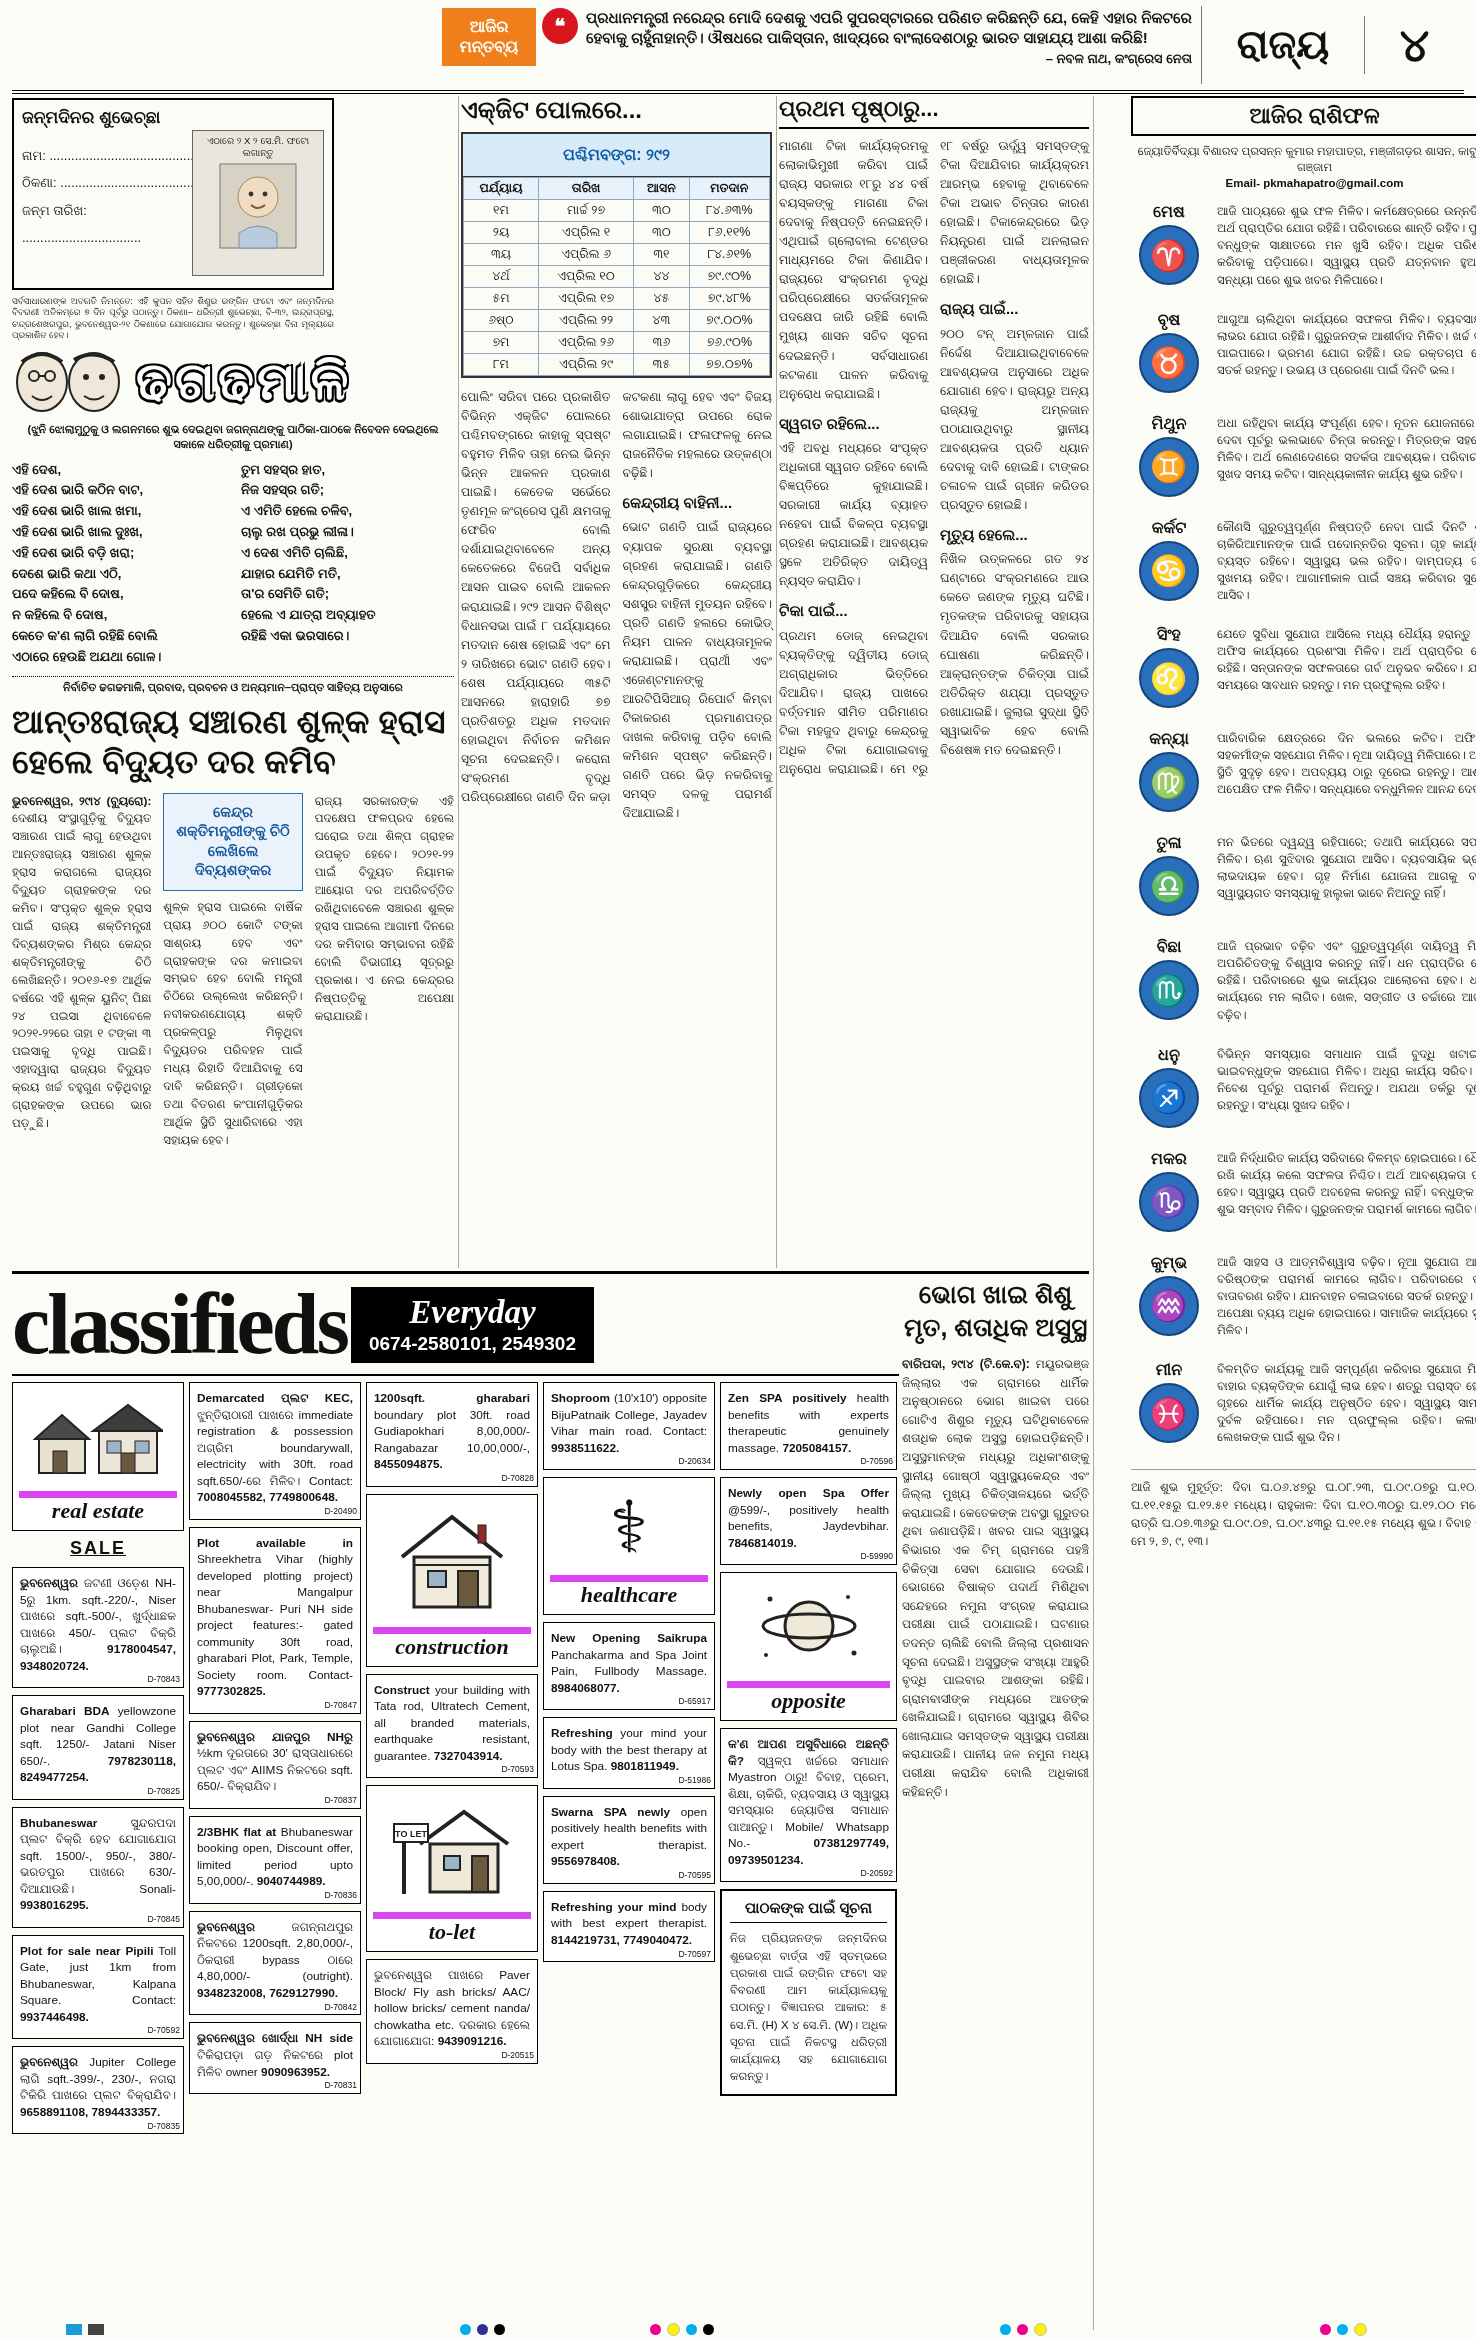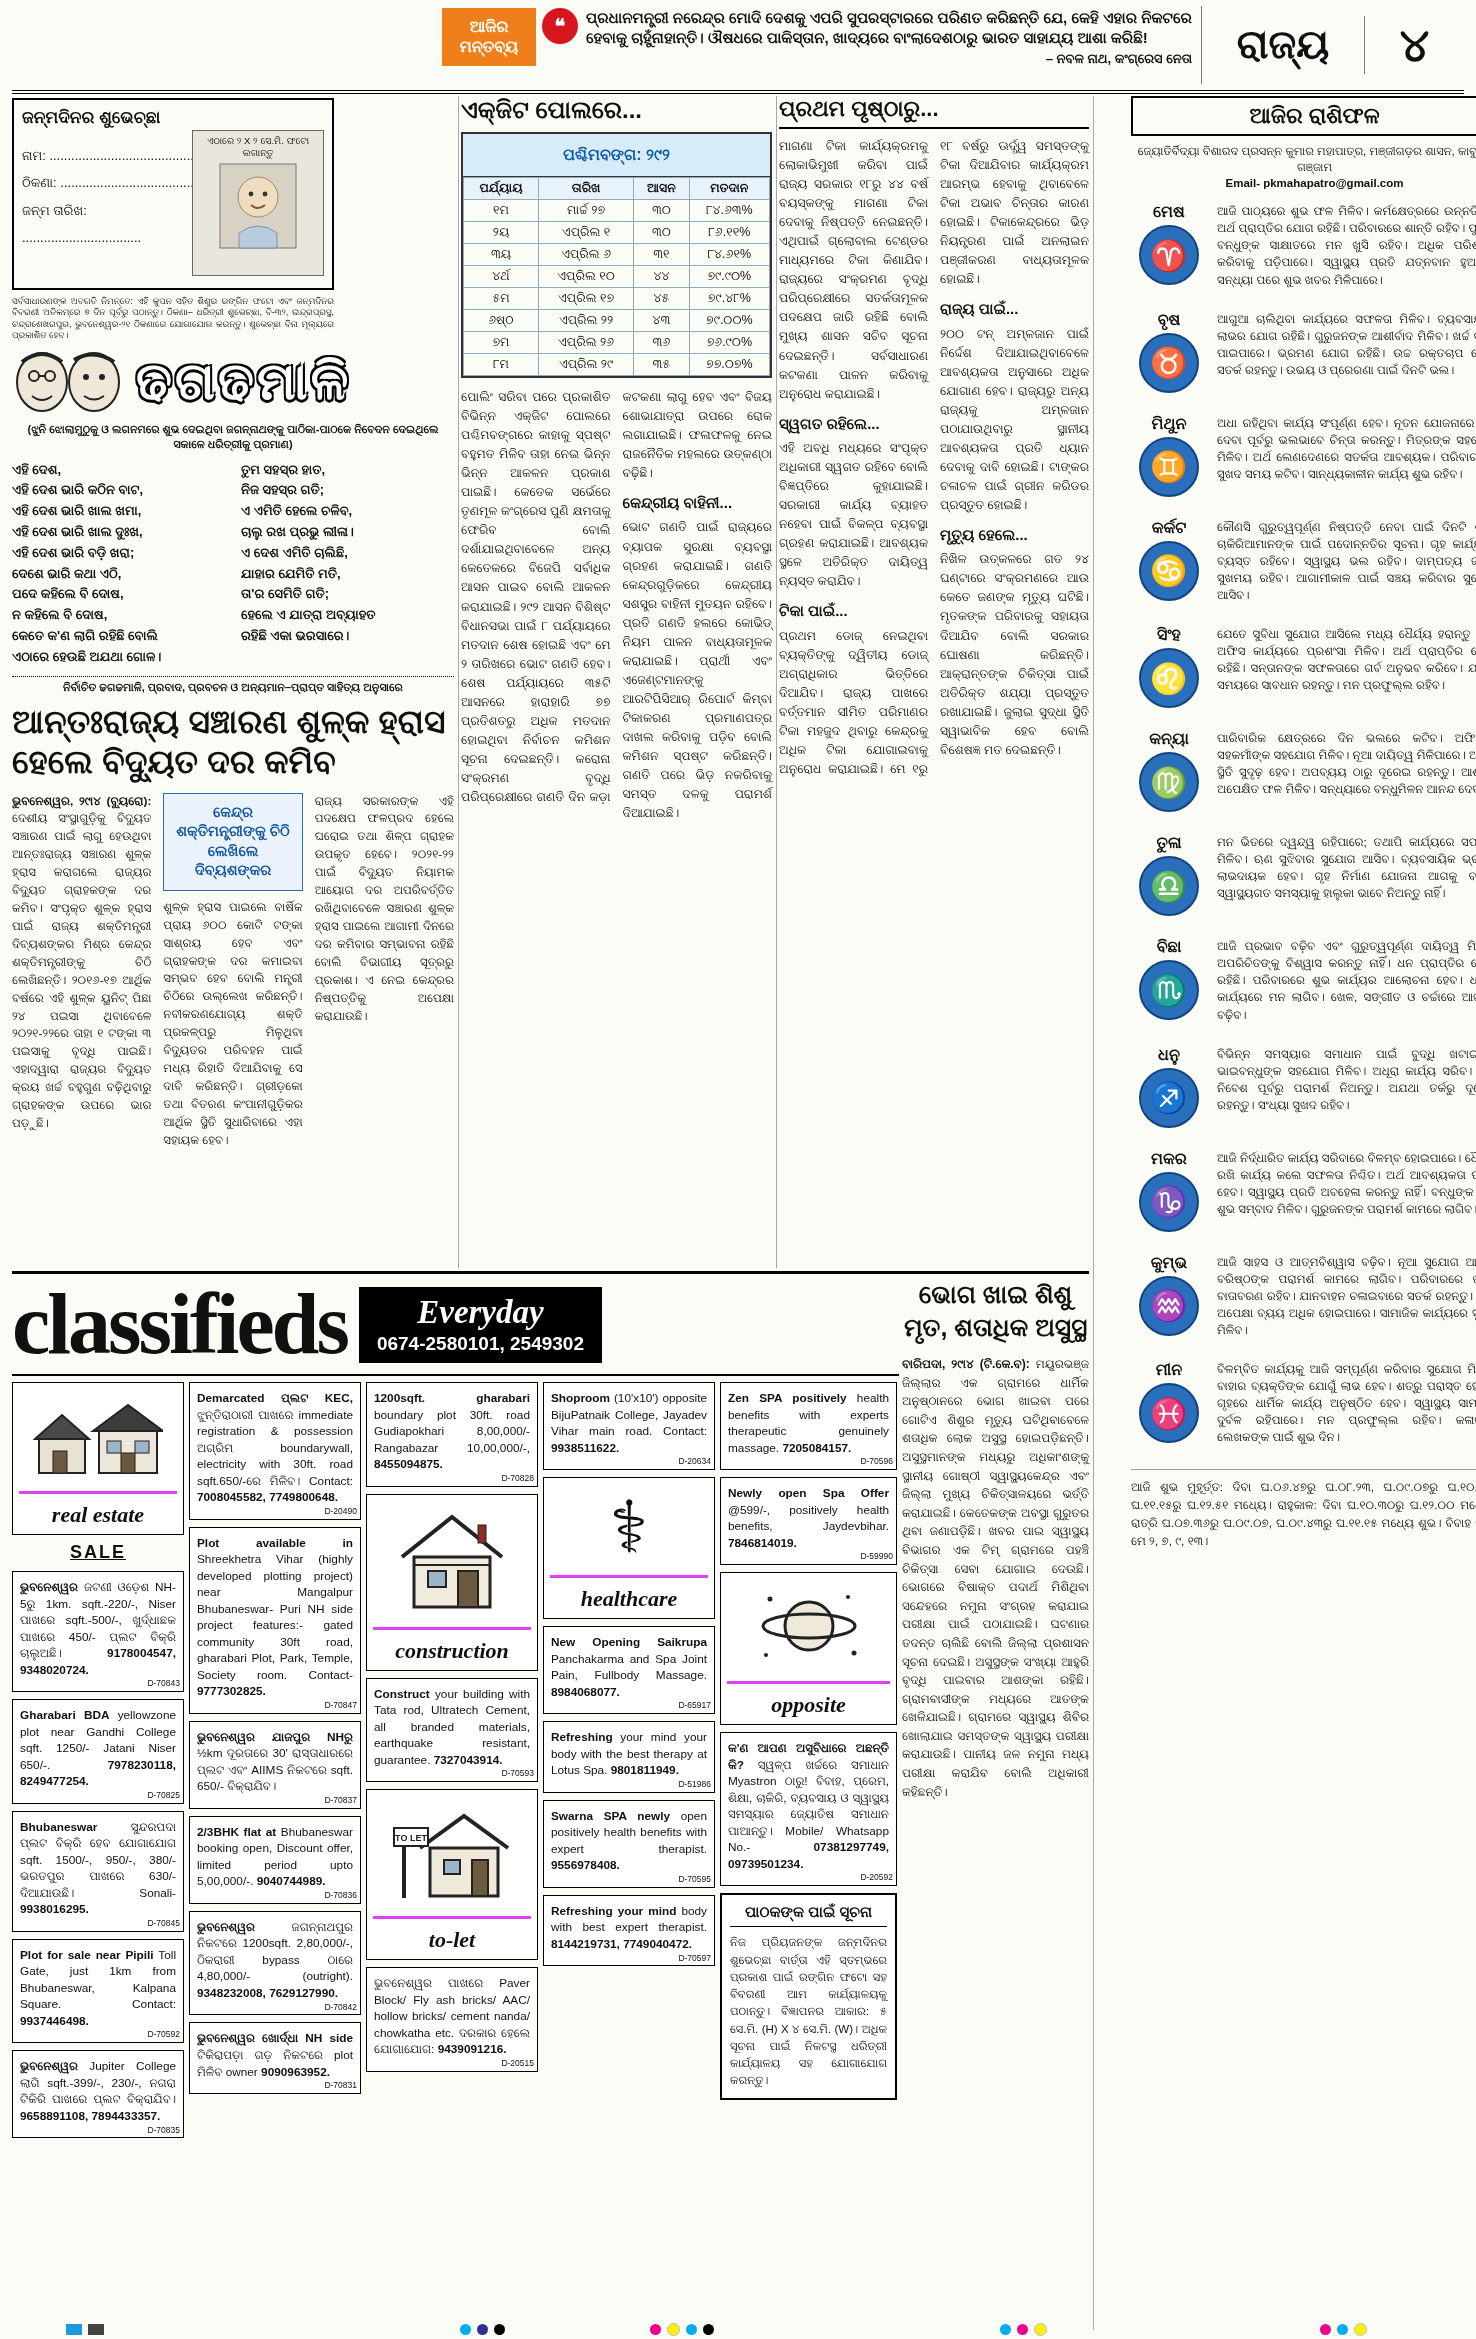--- a/index.html
+++ b/index.html
@@ -76,31 +76,31 @@
   .hs-name{font-weight:800;font-size:16px;margin-bottom:4px;}
   .hs-icon{width:56px;height:56px;border-radius:50%;background:#2a6fbb;color:#fff;display:flex;align-items:center;
            justify-content:center;font-size:30px;border:2px solid #12457e;margin:0 auto;}
   .hs-text{flex:1;font-size:11.8px;text-align:justify;line-height:1.45;}
   .hs-dot{position:absolute;right:4px;bottom:-5px;width:11px;height:11px;border-radius:50%;background:#1565c0;}
   .hs-times{margin-top:10px;font-size:11.8px;text-align:justify;line-height:1.55;border-top:1px solid #999;padding-top:8px;}
   
   .rule-h{position:absolute;background:#000;}
   .clsbanner{position:absolute;left:12px;top:1278px;width:887px;height:94px;display:flex;align-items:center;}
   .cls-word{font-family:"Liberation Serif",serif;font-weight:900;font-size:86px;letter-spacing:-3px;line-height:.9;}
-  .cls-right{margin-left:12px;background:#000;color:#fff;padding:8px 18px;text-align:center;}
+  .cls-right{margin-left:4px;background:#000;color:#fff;padding:8px 18px;text-align:center;}
   .cls-ev{font-family:"Liberation Serif",serif;font-style:italic;font-weight:800;font-size:33px;line-height:1.05;}
   .cls-ph{font-size:19px;font-weight:800;margin-top:3px;}
   .adcol{position:absolute;top:1382px;width:172px;}
   .ad{border:1px solid #000;padding:7px 7px 13px;margin-bottom:7px;font-size:11.8px;line-height:1.4;
       position:relative;text-align:justify;background:#fff;}
   .ad .lead,.ad .ph{font-weight:800;}
   .dnum{position:absolute;right:3px;bottom:1px;font-size:8.5px;font-weight:400;}
   .pbx{border:1px solid #000;margin-bottom:7px;padding:10px 6px 6px;text-align:center;background:#fff;}
   .pbx-label{font-family:"Liberation Serif",serif;font-style:italic;font-weight:700;font-size:22px;
-             border-top:3px solid #d946ef;margin-top:8px;padding-top:8px;}
+             border-top:7px solid #d946ef;margin-top:8px;padding-top:0;}
   .sale{text-align:center;font-weight:800;font-size:18px;text-decoration:underline;margin:2px 0 8px;letter-spacing:2px;}
   .glyph-big{font-size:72px;line-height:1.1;}
   .notice{border:2px solid #000;padding:8px;background:#fff;}
   .nt-title{font-weight:800;font-size:15px;text-align:center;border-bottom:1px solid #000;padding-bottom:5px;margin-bottom:7px;}
   .nt-body{font-size:11.5px;text-align:justify;line-height:1.5;}
   
   .bhog{position:absolute;left:902px;top:1278px;width:187px;height:1050px;}
   .bh-head{font-size:25px;font-weight:800;line-height:1.3;text-align:center;}
   .bh-body{margin-top:12px;font-size:12px;text-align:justify;line-height:1.55;}
   .bh-dateline{font-weight:800;}

